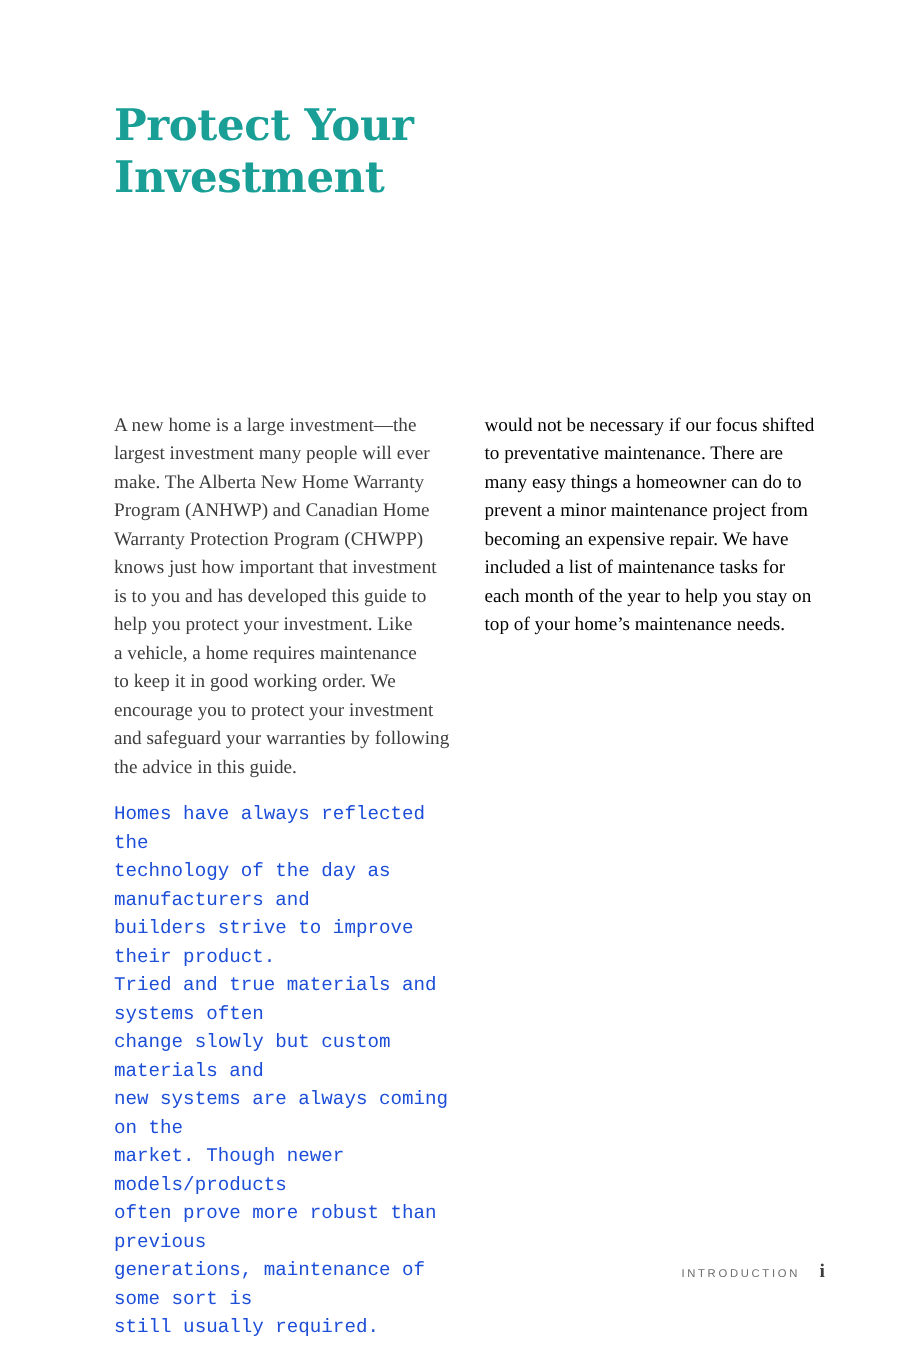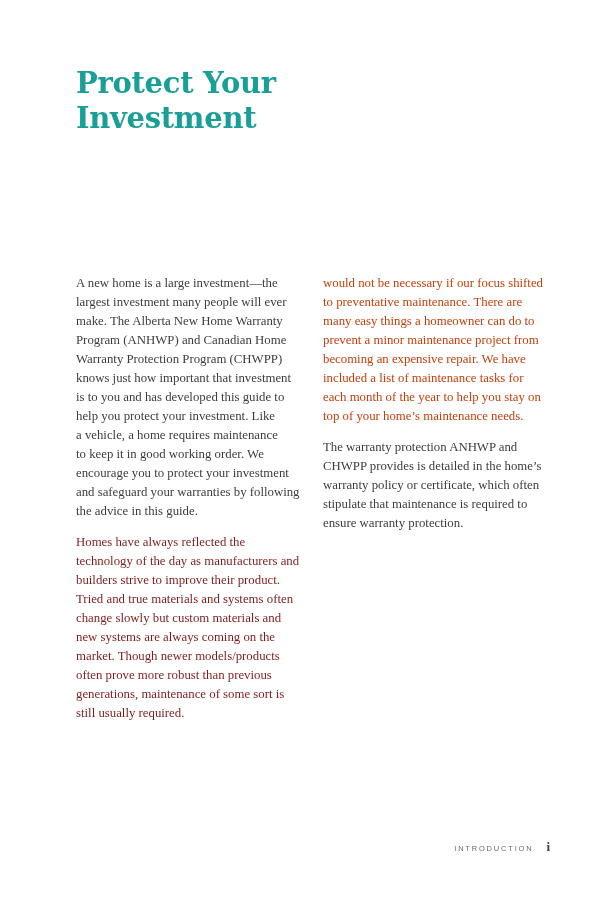--- a/index.html
+++ b/index.html
@@ -79,45 +79,40 @@
 Program (ANHWP)  and Canadian Home
 Warranty Protection Program (CHWPP)
 knows just how important that investment
 is to you and has developed this guide to
 help you protect your investment. Like
 a vehicle, a home requires maintenance
 to keep it in good working order. We
 encourage you to protect your investment
 and safeguard your warranties by following
 the advice in this guide.</p>
-      <p style="color: #7f1d1d;">Homes have always reflected the
+      <p style="color: #1d4ed8; font-family: Liberation Mono, monospace;">Homes have always reflected the
 technology of the day as manufacturers and
 builders strive to improve their product.
 Tried and true materials and systems often
 change slowly but custom materials and
 new systems are always coming on the
 market. Though newer models/products
 often prove more robust than previous
 generations, maintenance of some sort is
 still usually required.</p>
     </div>
     <div class="col">
-      <p style="color: #c2410c;">would not be necessary if our focus shifted
+      <p style="color: #000000;">would not be necessary if our focus shifted
 to preventative maintenance. There are
 many easy things a homeowner can do to
 prevent a minor maintenance project from
 becoming an expensive repair. We have
 included a list of maintenance tasks for
 each month of the year to help you stay on
 top of your home’s maintenance needs.</p>
-      <p style="color: rgb(61, 61, 61);">The warranty protection ANHWP and
-CHWPP  provides is detailed in the home’s
-warranty policy or certificate, which often
-stipulate that maintenance is required to
-ensure warranty protection.</p>
     </div>
   </div>
 
   <div class="footer">
     <span class="section">INTRODUCTION</span>
     <span class="pagenum" style="color: rgb(61, 61, 61);">i</span>
   </div>
 
 </div>
 

